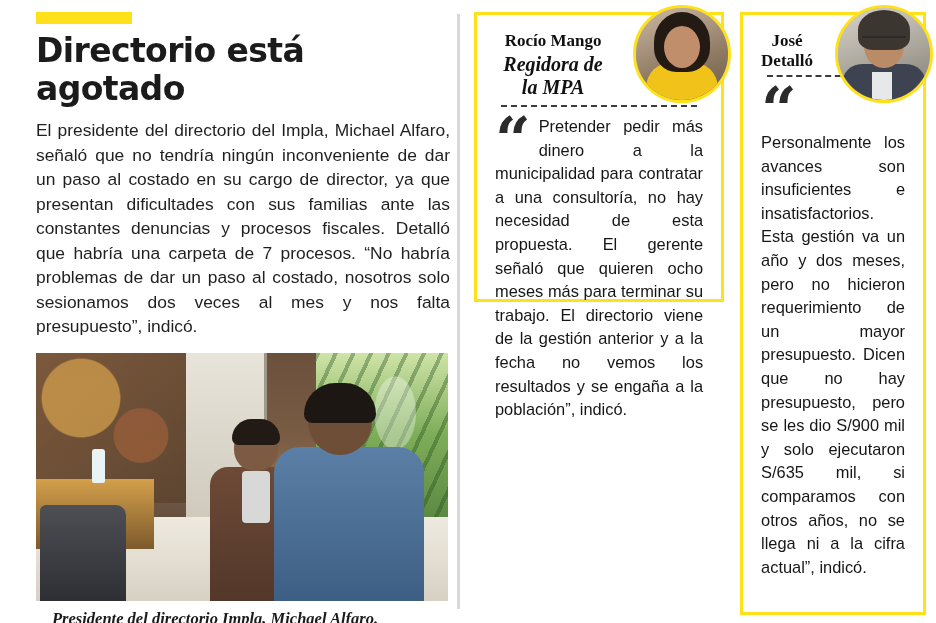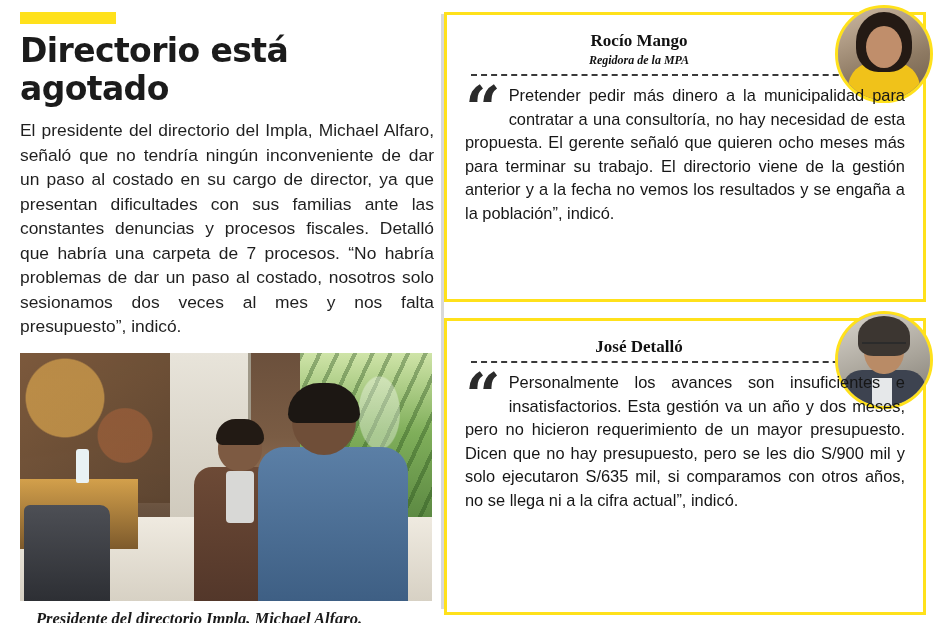--- a/index.html
+++ b/index.html
@@ -11,22 +11,23 @@
     width: 936px;
     height: 623px;
     font-family: "Liberation Sans", sans-serif;
     position: relative;
     overflow: hidden;
   }
   .page {
     position: absolute;
     inset: 0;
     display: flex;
-    padding: 8px 10px 8px 4px;
+    padding: 8px 10px 8px 20px;
     box-sizing: border-box;
+    gap: 14px;
   }
 
   
   .article {
     width: 440px;
     position: relative;
     box-sizing: border-box;
     padding-right: 6px;
   }
   .article-rule {
@@ -164,21 +165,21 @@
     font-style: italic;
     font-weight: bold;
     font-size: 16.5px;
     color: #1b1b1b;
   }
 
   
   .quotes {
     flex: 1;
     display: flex;
-    flex-direction: column;
+    flex-direction: row;
     gap: 16px;
     padding-top: 4px;
   }
   .card {
     position: relative;
     border: 3px solid #ffe11b;
     box-sizing: border-box;
     padding: 14px 18px 14px 18px;
   }
   .card-1 { height: 290px; }
@@ -191,21 +192,21 @@
     font-family: "Liberation Serif", serif;
     font-weight: bold;
     font-size: 17px;
     color: #111;
     margin: 2px 0 2px 0;
   }
   .speaker-role {
     font-family: "Liberation Serif", serif;
     font-weight: bold;
     font-style: italic;
-    font-size: 12px;
+    font-size: 20px;
     color: #111;
     margin: 0 0 6px 0;
   }
   .dash-rule {
     border-top: 2px dashed #3a3a3a;
     margin: 4px 6px 8px 6px;
     padding-right: 86px;
     height: 0;
   }
   .avatar {

